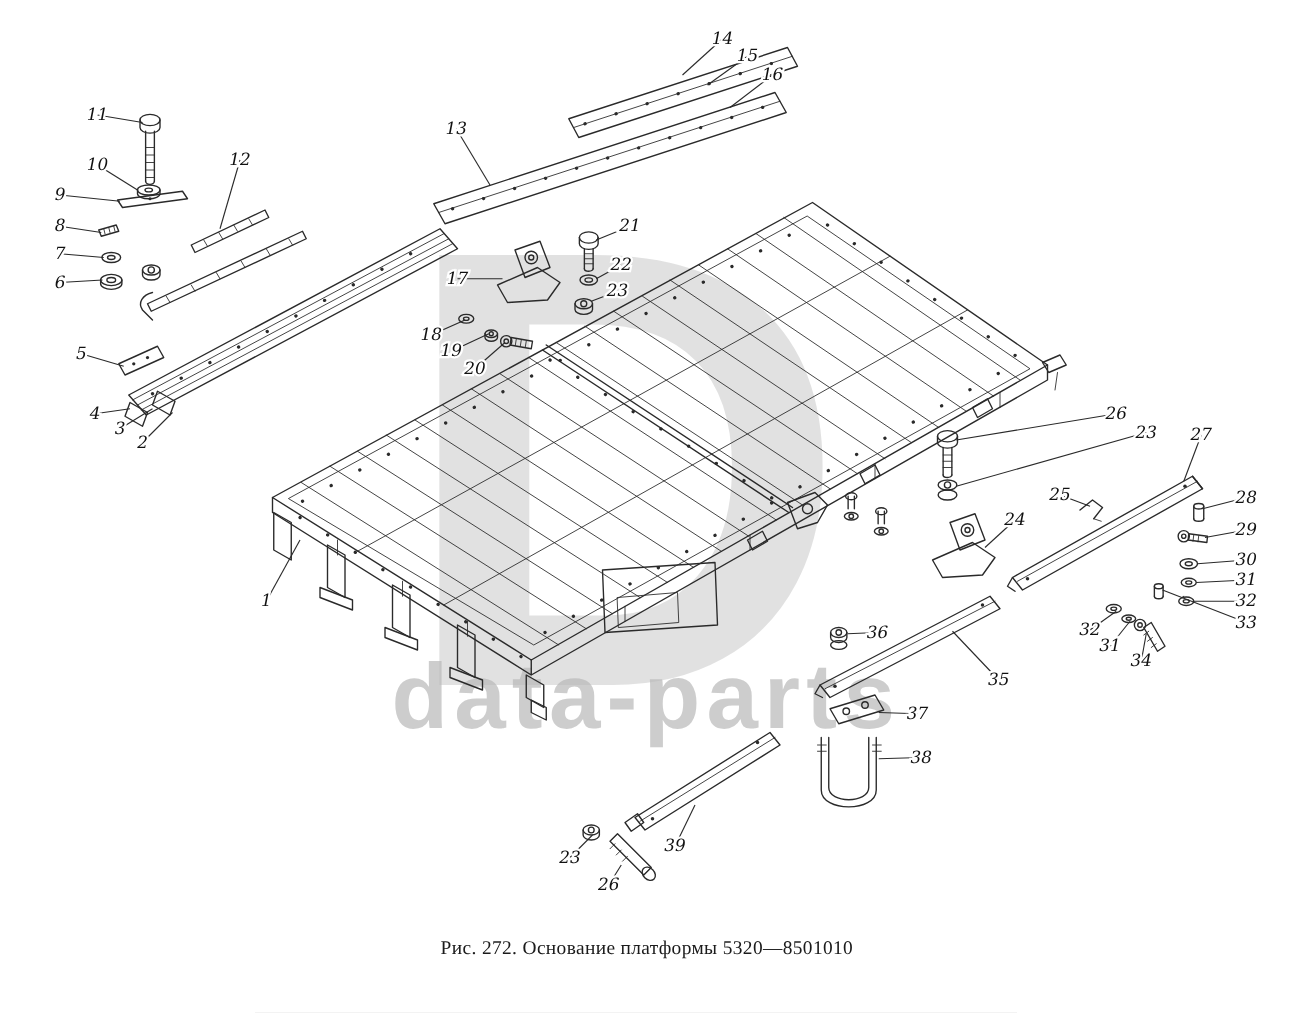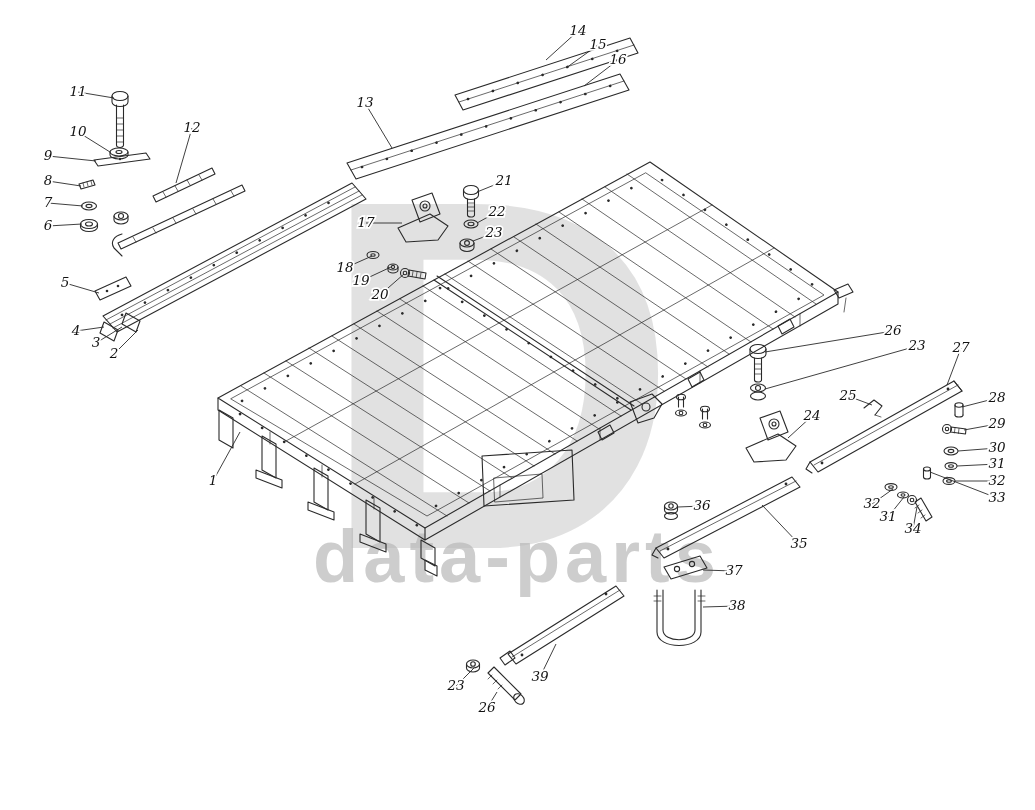--- a/index.html
+++ b/index.html
@@ -389,13 +389,14 @@
         <text x="737" y="610" class="callout">38</text>
         <line x1="540" y1="677" x2="556" y2="644" class="leader"></line>
         <text x="540" y="681" class="callout">39</text>
         <line x1="456" y1="686" x2="474" y2="668" class="leader"></line>
         <text x="456" y="690" class="callout">23</text>
         <line x1="487" y1="708" x2="497" y2="692" class="leader"></line>
         <text x="487" y="712" class="callout">26</text>
       </g>
   </svg>
 
+  <div class="caption">Рис. 272. Основание платформы 5320—8501010</div>
 </div>
 
 </body></html>

